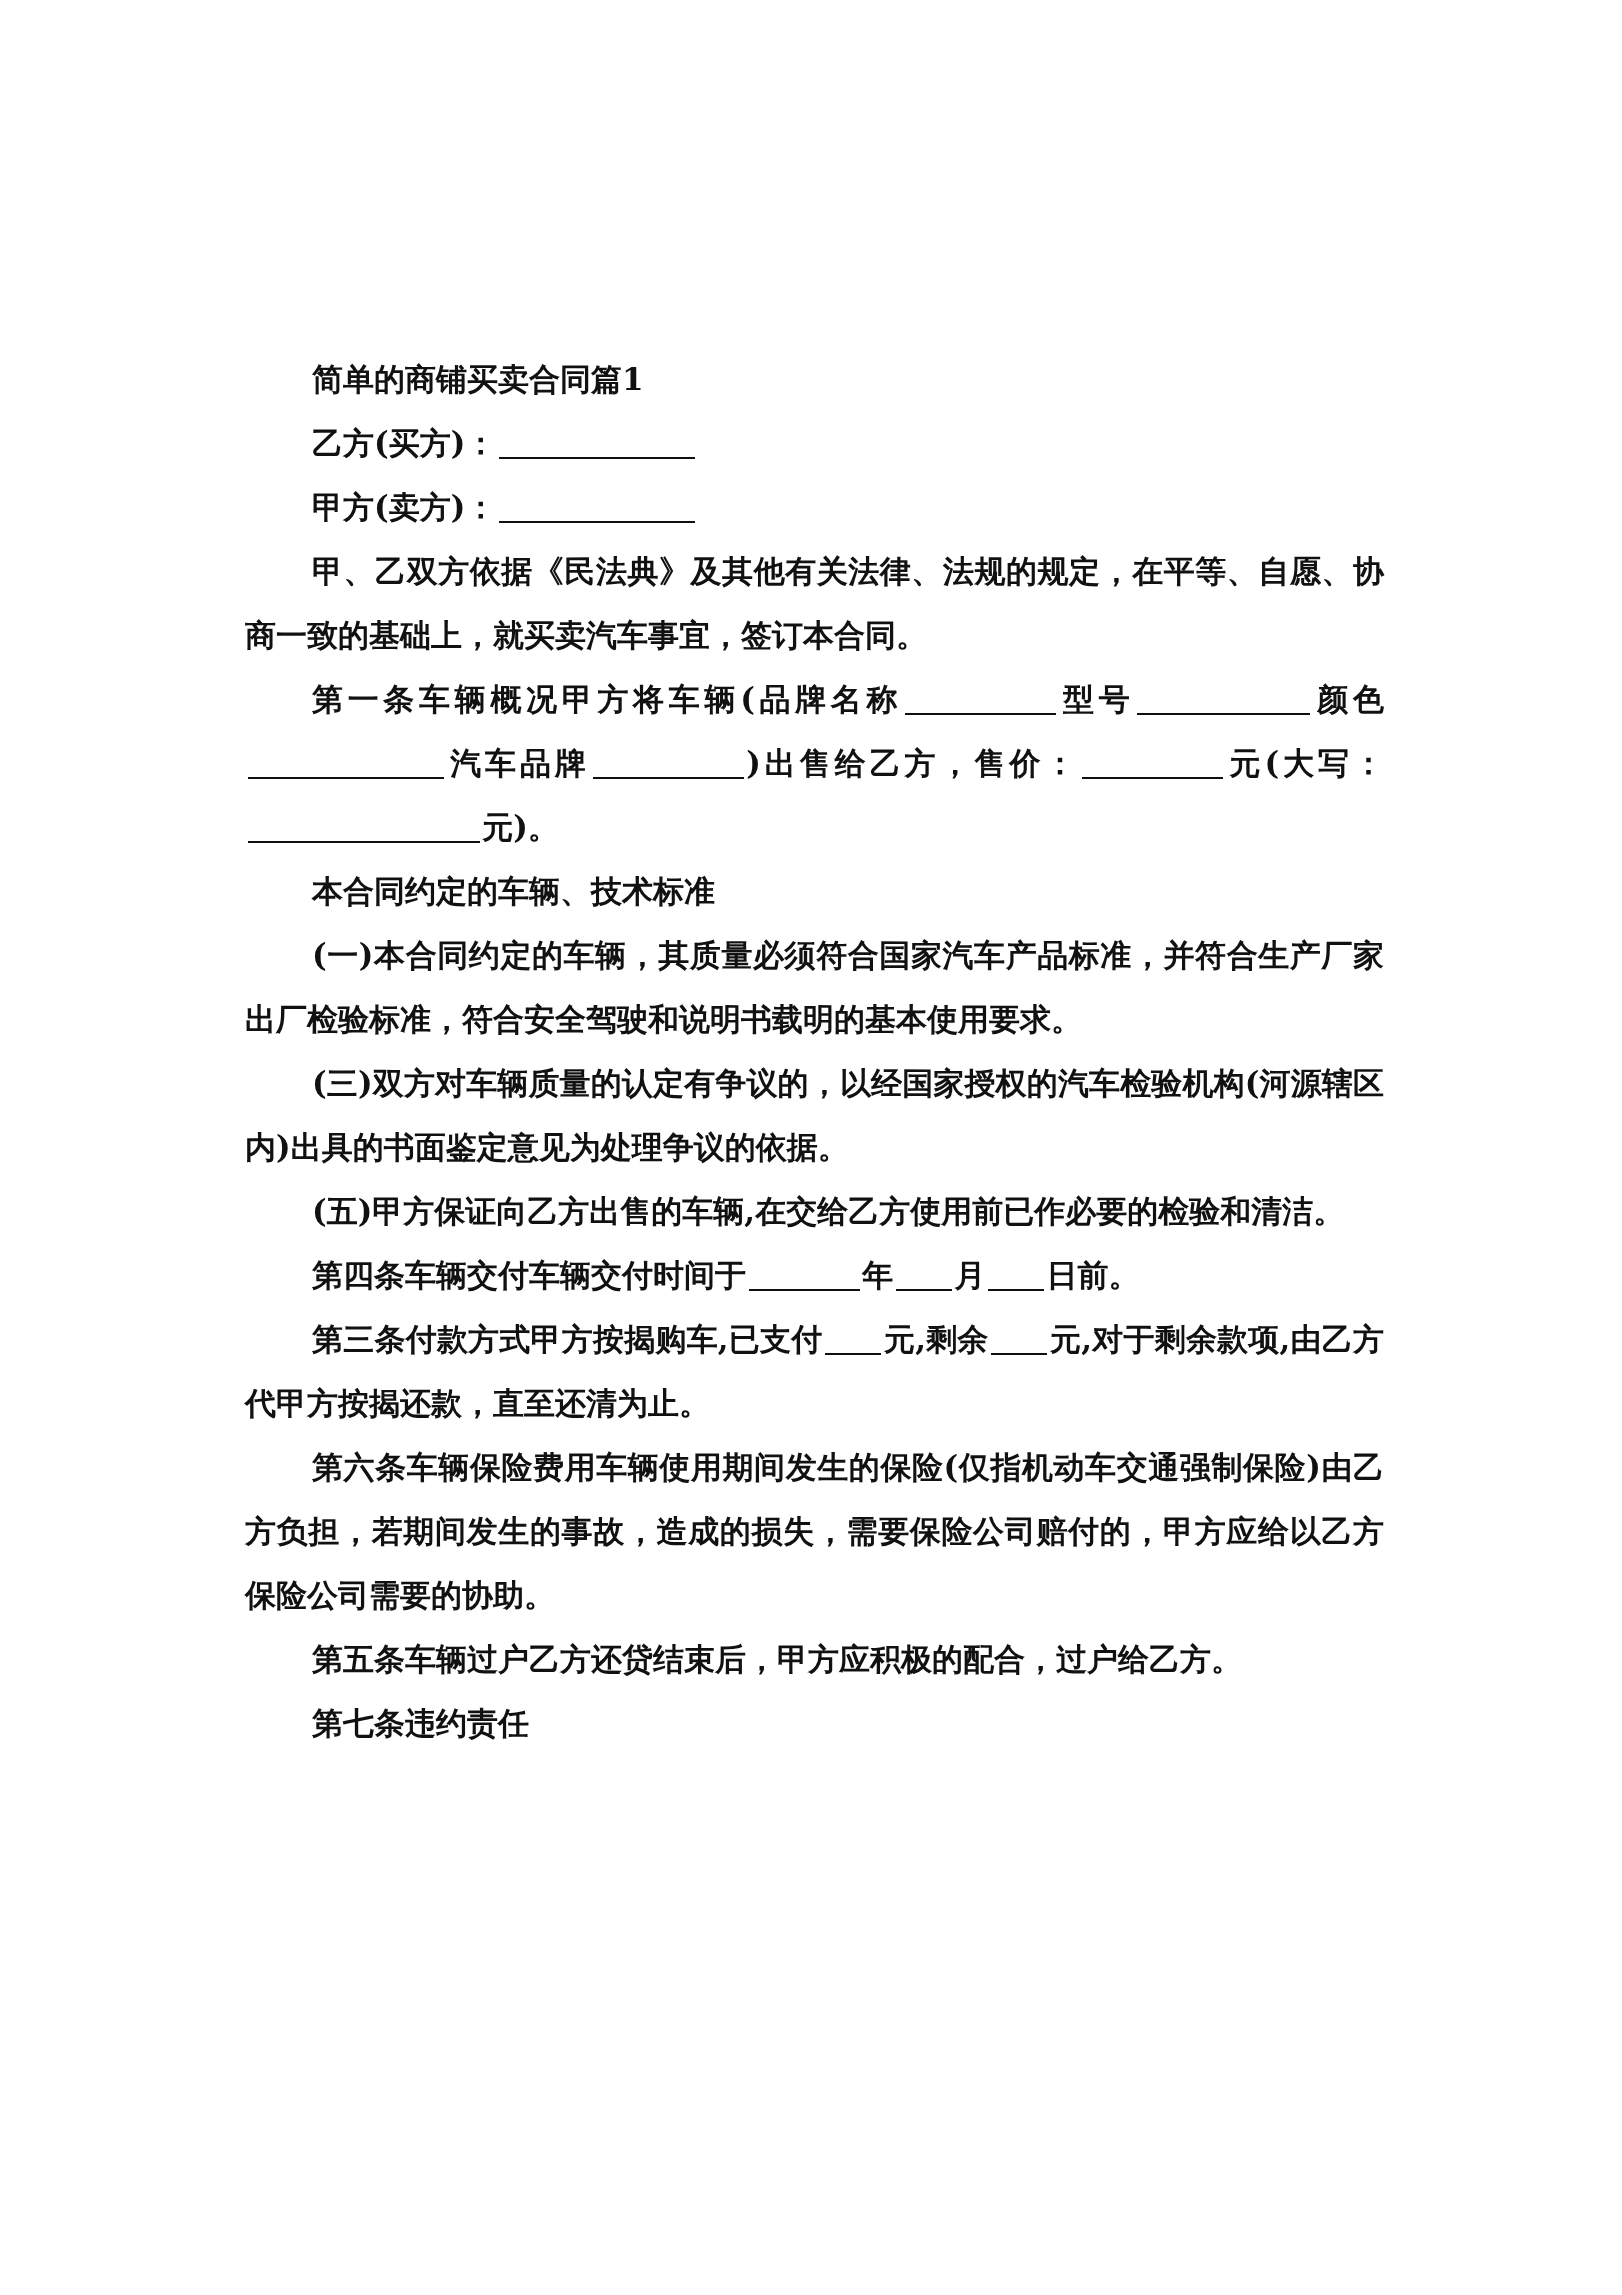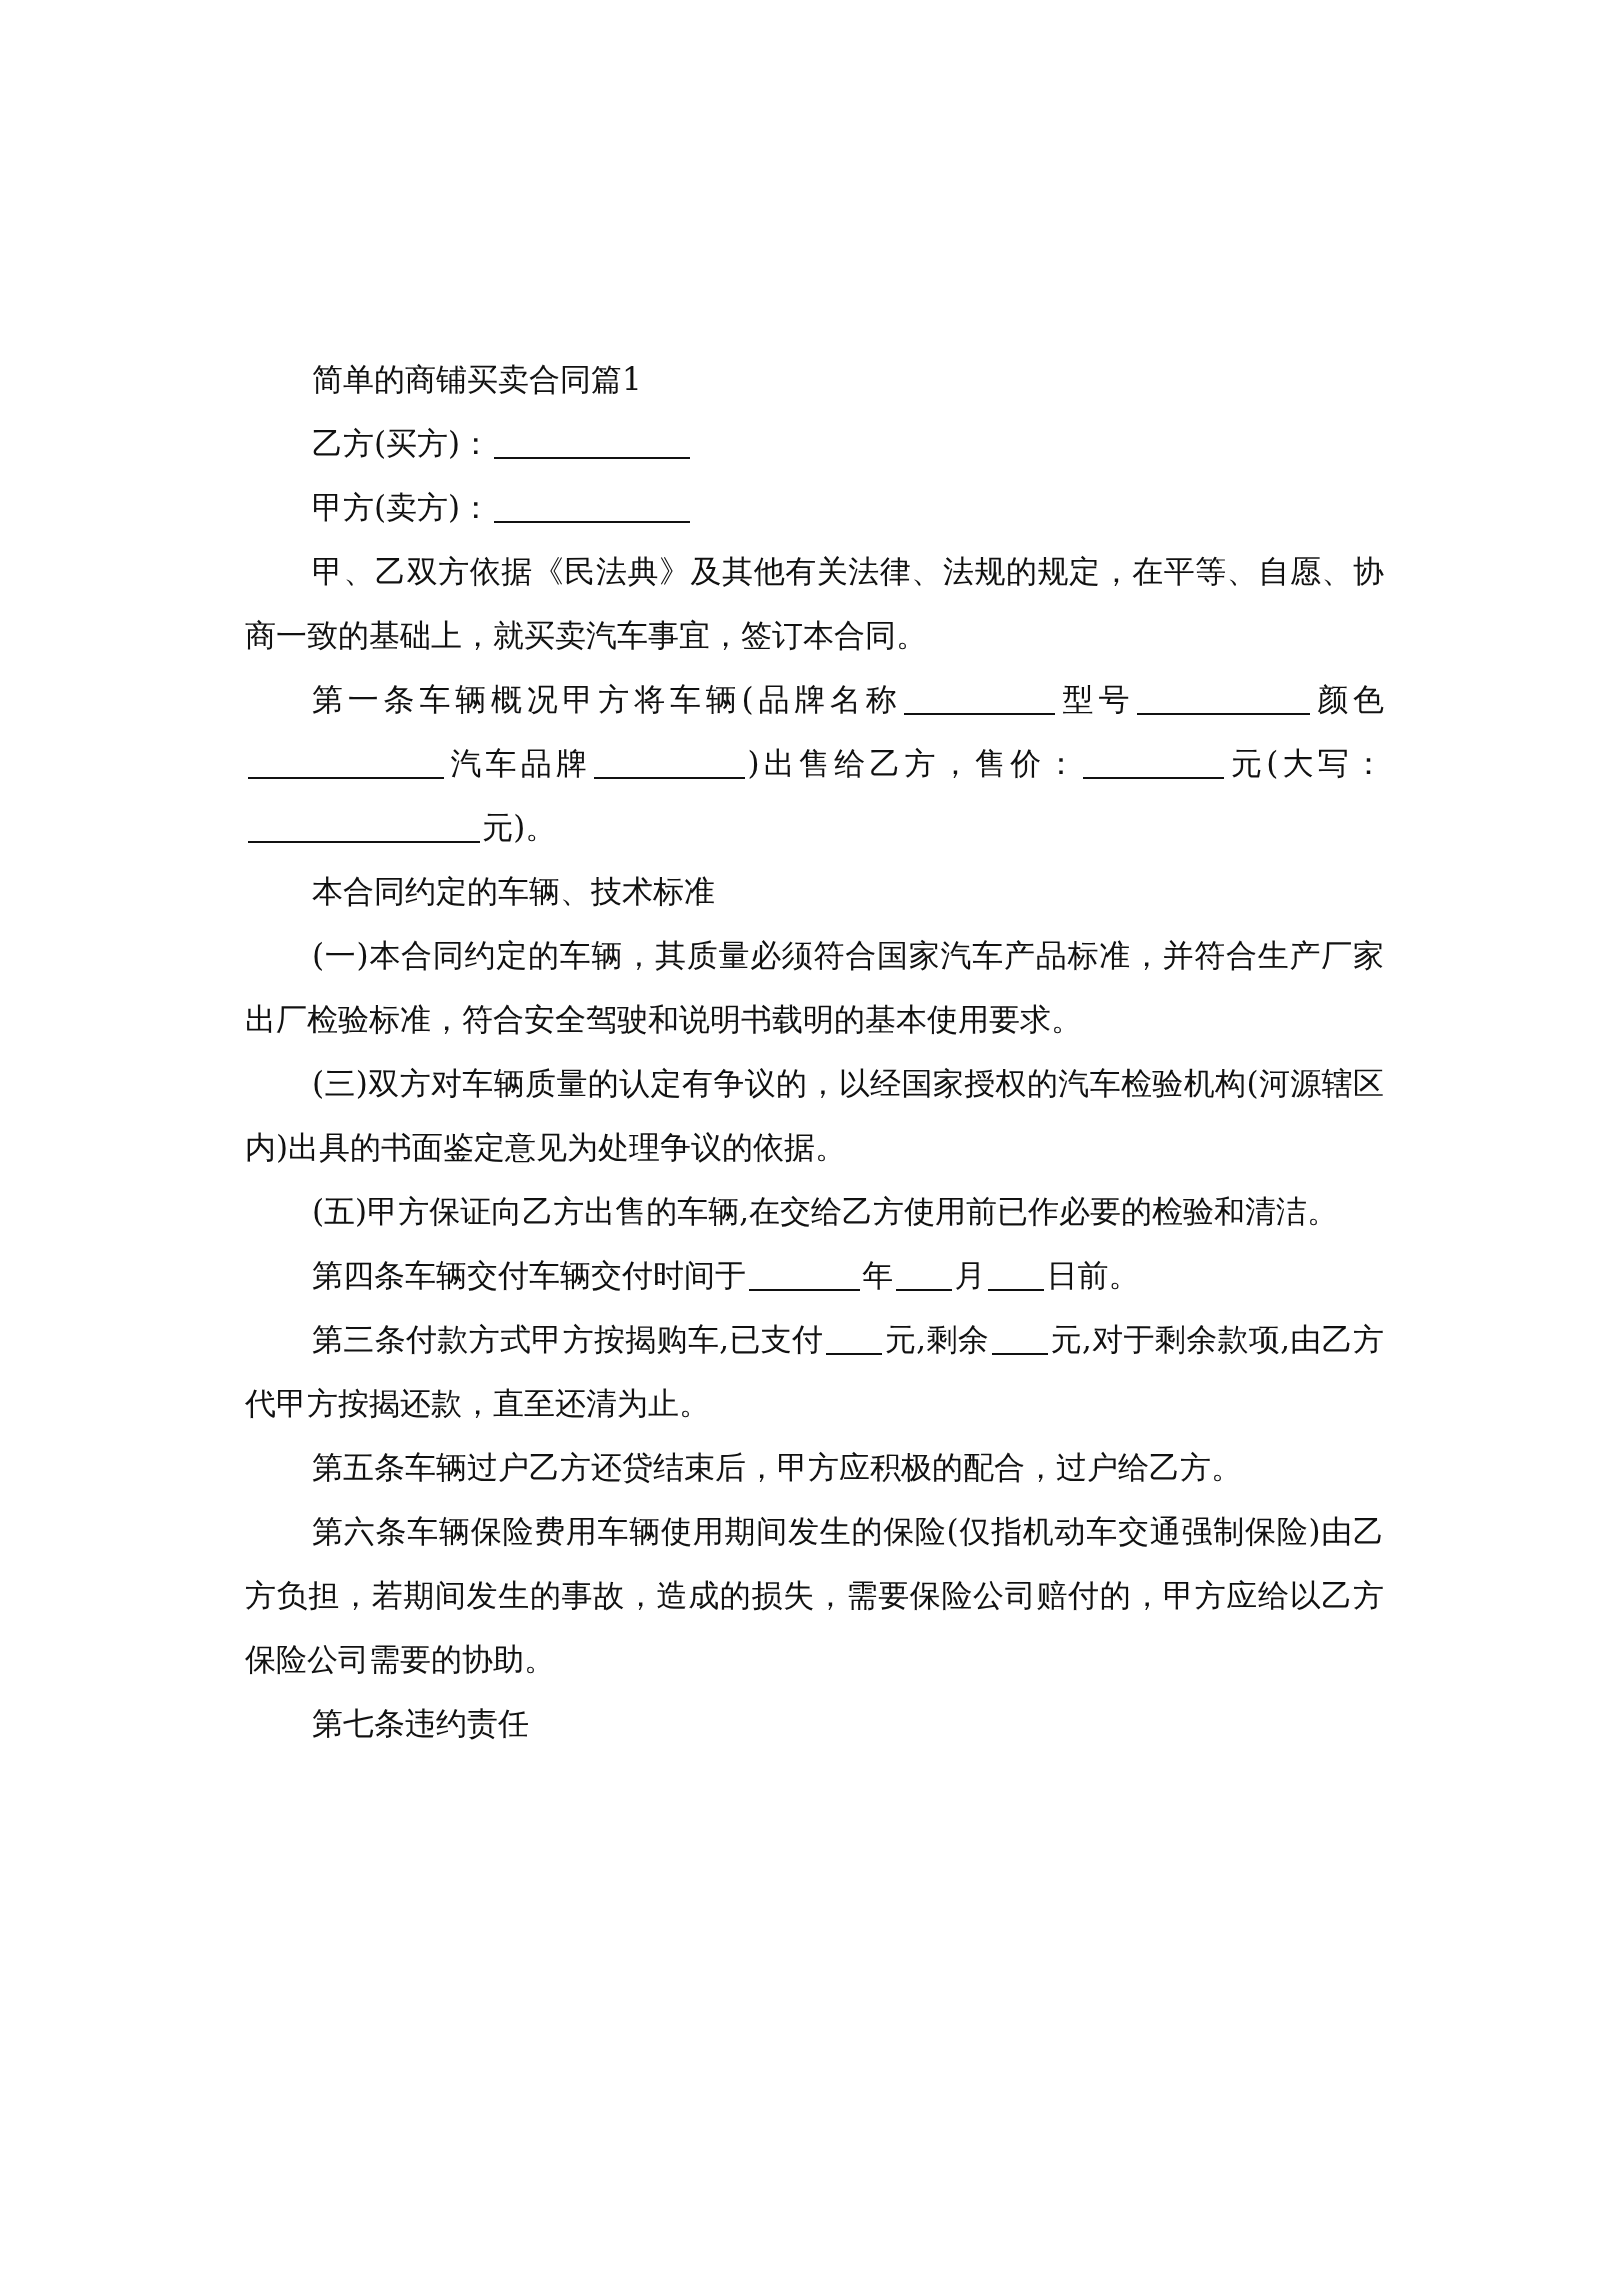--- a/index.html
+++ b/index.html
@@ -8,21 +8,21 @@
       font-family: "DejaVu Serif", "Liberation Serif", serif;
       color: #111111;
     }
     .page { position: absolute; left: 0; top: 0; width: 1623px; height: 2295px; }
     .title {
       position: absolute; left: 0; width: 1623px; top: 200px;
       text-align: center; font-size: 62px; line-height: 79px; letter-spacing: 1.3px;
     }
     .body {
       position: absolute; left: 245px; width: 1139px; top: 347px;
-      font-size: 31px; line-height: 64px;
+      font-size: 31px; line-height: 64px; font-weight: bold;
     }
     .p { margin: 0; text-indent: 67px; text-align: justify; text-justify: inter-character; }
     .blank {
       display: inline-block; border-bottom: 2px solid #111111; height: 34px;
       vertical-align: -5.2px; margin: 0 2.6px;
     }
     .w90 { width: 56px; } .w170 { width: 111px; } .w215 { width: 141px; }
     .w230 { width: 151px; } .w265 { width: 173px; } .w300 { width: 196px; }
     .w355 { width: 232px; }
   </style>
@@ -49,20 +49,20 @@
     <p class="p">本合同约定的车辆、技术标准</p>
 
     <p class="p">(一)本合同约定的车辆，其质量必须符合国家汽车产品标准，并符合生产厂家出厂检验标准，符合安全驾驶和说明书载明的基本使用要求。</p>
     <p class="p">(三)双方对车辆质量的认定有争议的，以经国家授权的汽车检验机构(河源辖区内)出具的书面鉴定意见为处理争议的依据。</p>
     <p class="p">(五)甲方保证向乙方出售的车辆,在交给乙方使用前已作必要的检验和清洁。</p>
 
     <p class="p"><span>第四条车辆交付车辆交付时间于</span><span class="blank w170"></span><span>年</span><span class="blank w90"></span><span>月</span><span class="blank w90"></span><span>日前。</span></p>
 
     <p class="p"><span>第三条付款方式甲方按揭购车,已支付</span><span class="blank w90"></span><span>元,剩余</span><span class="blank w90"></span><span>元,对于剩余款项,由乙方代甲方按揭还款，直至还清为止。</span></p>
 
+    <p class="p">第六条车辆保险费用车辆使用期间发生的保险(仅指机动车交通强制保险)由乙方负担，若期间发生的事故，造成的损失，需要保险公司赔付的，甲方应给以乙方保险公司需要的协助。</p>
+
     <p class="p">第五条车辆过户乙方还贷结束后，甲方应积极的配合，过户给乙方。</p>
-
-    <p class="p">第六条车辆保险费用车辆使用期间发生的保险(仅指机动车交通强制保险)由乙方负担，若期间发生的事故，造成的损失，需要保险公司赔付的，甲方应给以乙方保险公司需要的协助。</p>
 
     <p class="p">第七条违约责任</p>
   </div>
 </div>
 
 
 </body></html>

